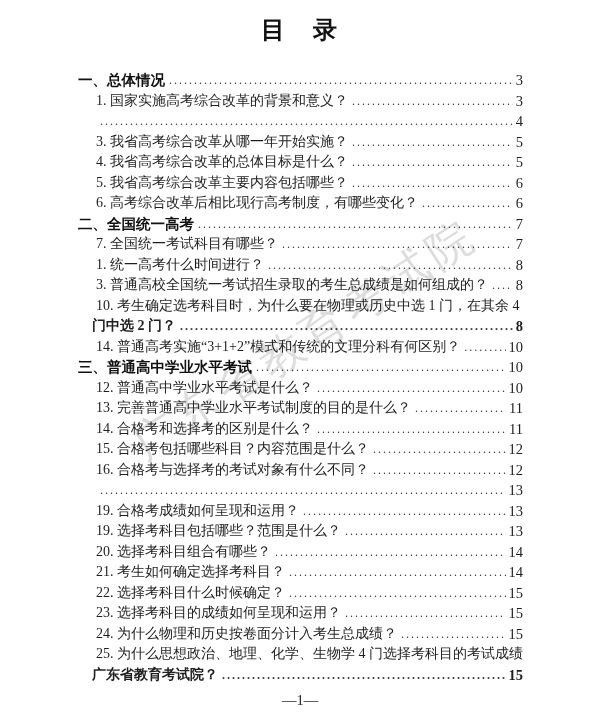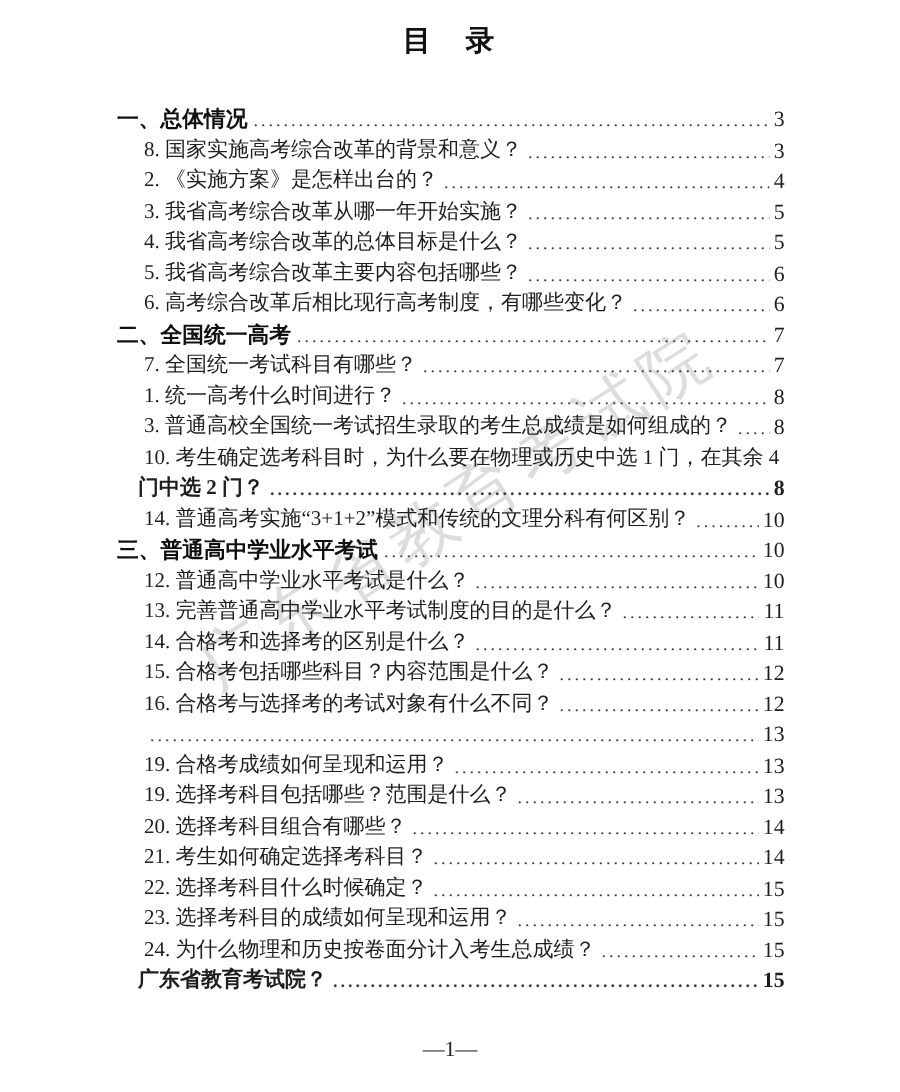--- a/index.html
+++ b/index.html
@@ -3,21 +3,21 @@
 <meta charset="utf-8">
 <style>
   html,body { margin:0; padding:0; background:#e8e8e8; }
   .page {
     position:relative; width:600px; height:728px; margin:0 auto;
     background:#ffffff; overflow:hidden; color:#1e1e1e;
     font-family:"Liberation Serif", serif;
   }
   .title {
     position:absolute; top:14px; left:0; width:100%;
-    text-align:center; font-size:19px; font-weight:bold;
+    text-align:center; font-size:24px; font-weight:bold;
     letter-spacing:2px; color:#111;
     font-family:"Liberation Serif", serif;
   }
   .watermark {
     position:absolute; left:70px; top:310px; width:470px;
     text-align:center; font-size:44px; letter-spacing:6px;
     color:#b5b5b5; opacity:0.45; white-space:nowrap;
     transform:rotate(-33deg); transform-origin:center center;
     z-index:0; pointer-events:none;
     font-family:"Liberation Sans", sans-serif;
@@ -60,26 +60,25 @@
 <div class="page">
   <div class="title">目　录</div>
   <div class="watermark">广东省教育考试院</div>
   <div class="toc">
       <div class="row section">
     <span class="txt">一、总体情况</span>
     <span class="leader"></span>
     <span class="pg">3</span>
   </div>
       <div class="row item">
-    <span class="txt">8. 国家实施高考综合改革的背景和意义？</span>
+    <span class="txt">1. 国家实施高考综合改革的背景和意义？</span>
     <span class="leader"></span>
     <span class="pg">3</span>
   </div>
       <div class="row item">
-    <span class="txt">2. 《实施方案》是怎样出台的？</span>
     <span class="leader"></span>
     <span class="pg">4</span>
   </div>
       <div class="row item">
     <span class="txt">3. 我省高考综合改革从哪一年开始实施？</span>
     <span class="leader"></span>
     <span class="pg">5</span>
   </div>
       <div class="row item">
     <span class="txt">4. 我省高考综合改革的总体目标是什么？</span>
@@ -191,20 +190,24 @@
   </div>
       <div class="row item">
     <span class="txt">23. 选择考科目的成绩如何呈现和运用？</span>
     <span class="leader"></span>
     <span class="pg">15</span>
   </div>
       <div class="row item">
     <span class="txt">24. 为什么物理和历史按卷面分计入考生总成绩？</span>
     <span class="leader"></span>
     <span class="pg">15</span>
+  </div>
+      <div class="row item">
+    <span class="txt">25. 为什么思想政治、地理、化学、生物学 4 门选择考科目的考试成绩</span>
+
   </div>
       <div class="row item cont">
     <span class="txt">广东省教育考试院？</span>
     <span class="leader"></span>
     <span class="pg">15</span>
   </div>
     </div>
   <div class="footer">—1—</div>
 </div>
 

